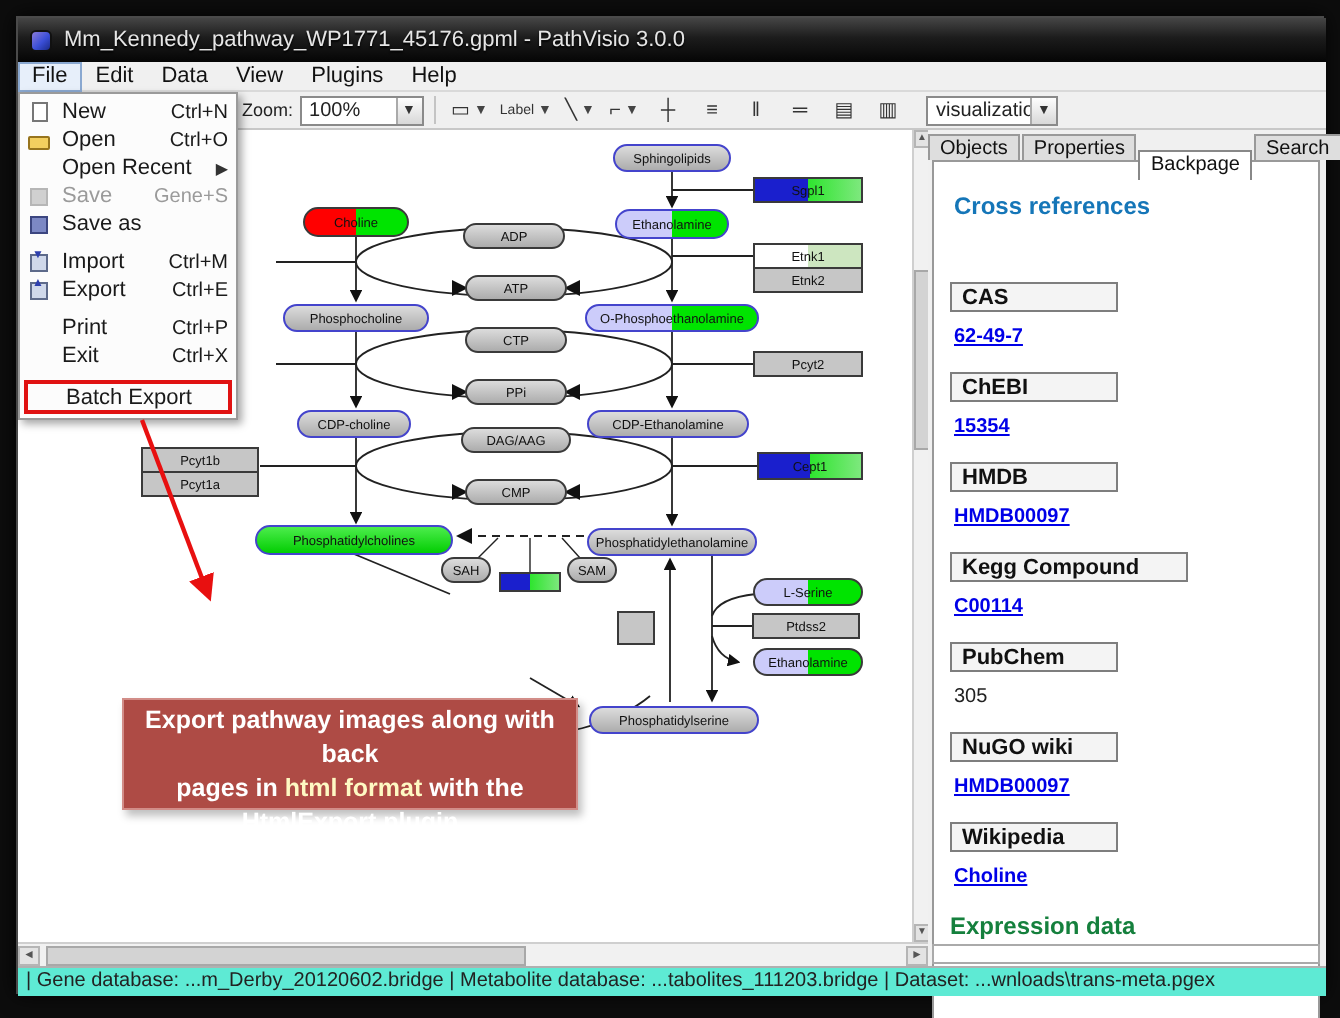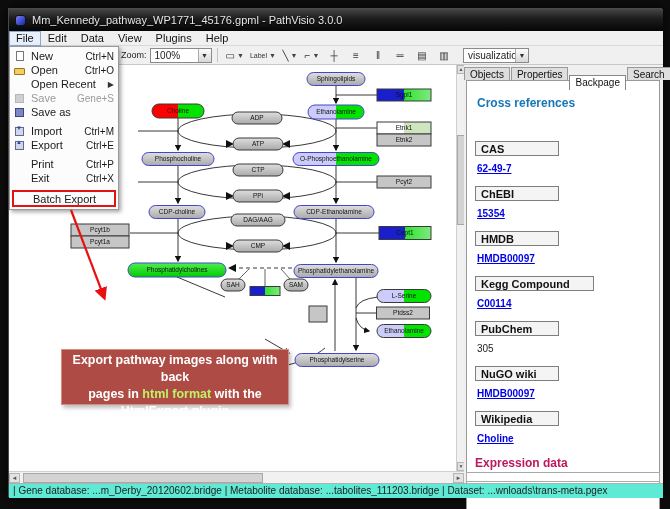--- a/index.html
+++ b/index.html
@@ -49,21 +49,21 @@
   .tab.active { margin-top:10px; height:15px; background:#fff; border:1px solid #888; border-bottom:none; position:relative; z-index:2; }
   #panel-content { position:absolute; left:2px; right:3px; top:15px; height:447px; background:#fff; border:1px solid #999; overflow:hidden; }
   #panel-heading { margin:15px 0 0 10px; font-size:12px; font-weight:bold; color:#1576b8; height:15px; }
   .xref { margin-left:8px; }
   .xref:first-of-type { margin-top:30px; }
   .xref-header { width:84px; height:15px; background:#f4f4f4; border:1px solid #7e7e7e; font-size:11px; font-weight:bold; color:#111; padding:1px 0 0 5px; }
   .xref-header.wide { width:119px; }
   .xref-value { display:inline-block; margin:7px 0 11px 2px; font-size:10px; font-weight:bold; height:12px; }
   .xref-value.link { color:#0000e8; text-decoration:underline; }
   .xref-value.plain { color:#222; font-weight:normal; }
-  #panel-footer { margin:0 0 0 8px; font-size:12px; font-weight:bold; color:#be185d; }
+  #panel-footer { margin:0 0 0 8px; font-size:12px; font-weight:bold; color:#15803d; }
   #panel-bottom-box { position:absolute; left:2px; right:3px; bottom:1px; height:10px; background:#fff; border:1px solid #aaa; }
 
   
   #statusbar { position:absolute; left:0; top:474px; width:654px; height:15px; background:#5eead4; border-top:1px solid #b0b0b0; font-size:10px; color:#222; padding:1px 0 0 4px; white-space:nowrap; }
 
   
   #file-menu { position:absolute; left:0; top:37px; width:110px; background:#fcfcfc; border:1px solid #9a9a9a; box-shadow:2px 2px 4px rgba(0,0,0,.35); z-index:20; padding:2px 0; }
   .fm-item { display:flex; align-items:center; height:14px; font-size:11px; color:#1a1a1a; padding:0 4px 0 3px; }
   .fm-item.gap { margin-top:5px; }
   .fm-item.disabled { color:#9a9a9a; }
@@ -77,21 +77,21 @@
   .ic-save-icon { width:9px; height:9px; background:#adadad; border:1px solid #7d7d7d; margin:1px auto 0; opacity:.55; }
   .ic-saveas-icon { width:9px; height:9px; background:#7c88c4; border:1px solid #3c4680; margin:1px auto 0; }
   .ic-import-icon { width:9px; height:9px; background:#cfd8ea; border:1px solid #5d6a8a; margin:1px auto 0; }
   .ic-import-icon:after { content:"▼"; position:absolute; font-size:6px; color:#2d3fae; left:3px; top:-1px; }
   .ic-export-icon { width:9px; height:9px; background:#cfd8ea; border:1px solid #5d6a8a; margin:1px auto 0; }
   .ic-export-icon:after { content:"▲"; position:absolute; font-size:6px; color:#2d3fae; left:3px; top:-1px; }
 
   
   #annotation { position:absolute; left:52px; top:284px; width:228px; height:56px; background:#ae4b45; border:1px solid #d28d88; z-index:6;
     color:#fff; font-weight:bold; font-size:12.5px; text-align:center; line-height:17px; padding-top:2px; box-shadow:2px 3px 4px rgba(0,0,0,.25); }
-  #annotation .hl { color:#bef264; }
+  #annotation .hl { color:#fef9c3; }
 
   
   #overlay { position:absolute; left:0; top:0; width:654px; height:489px; z-index:30; pointer-events:none; }
 
   svg text { font-family:"Liberation Sans", sans-serif; }
 </style>
 </head>
 <body>
 
 <div id="window">

